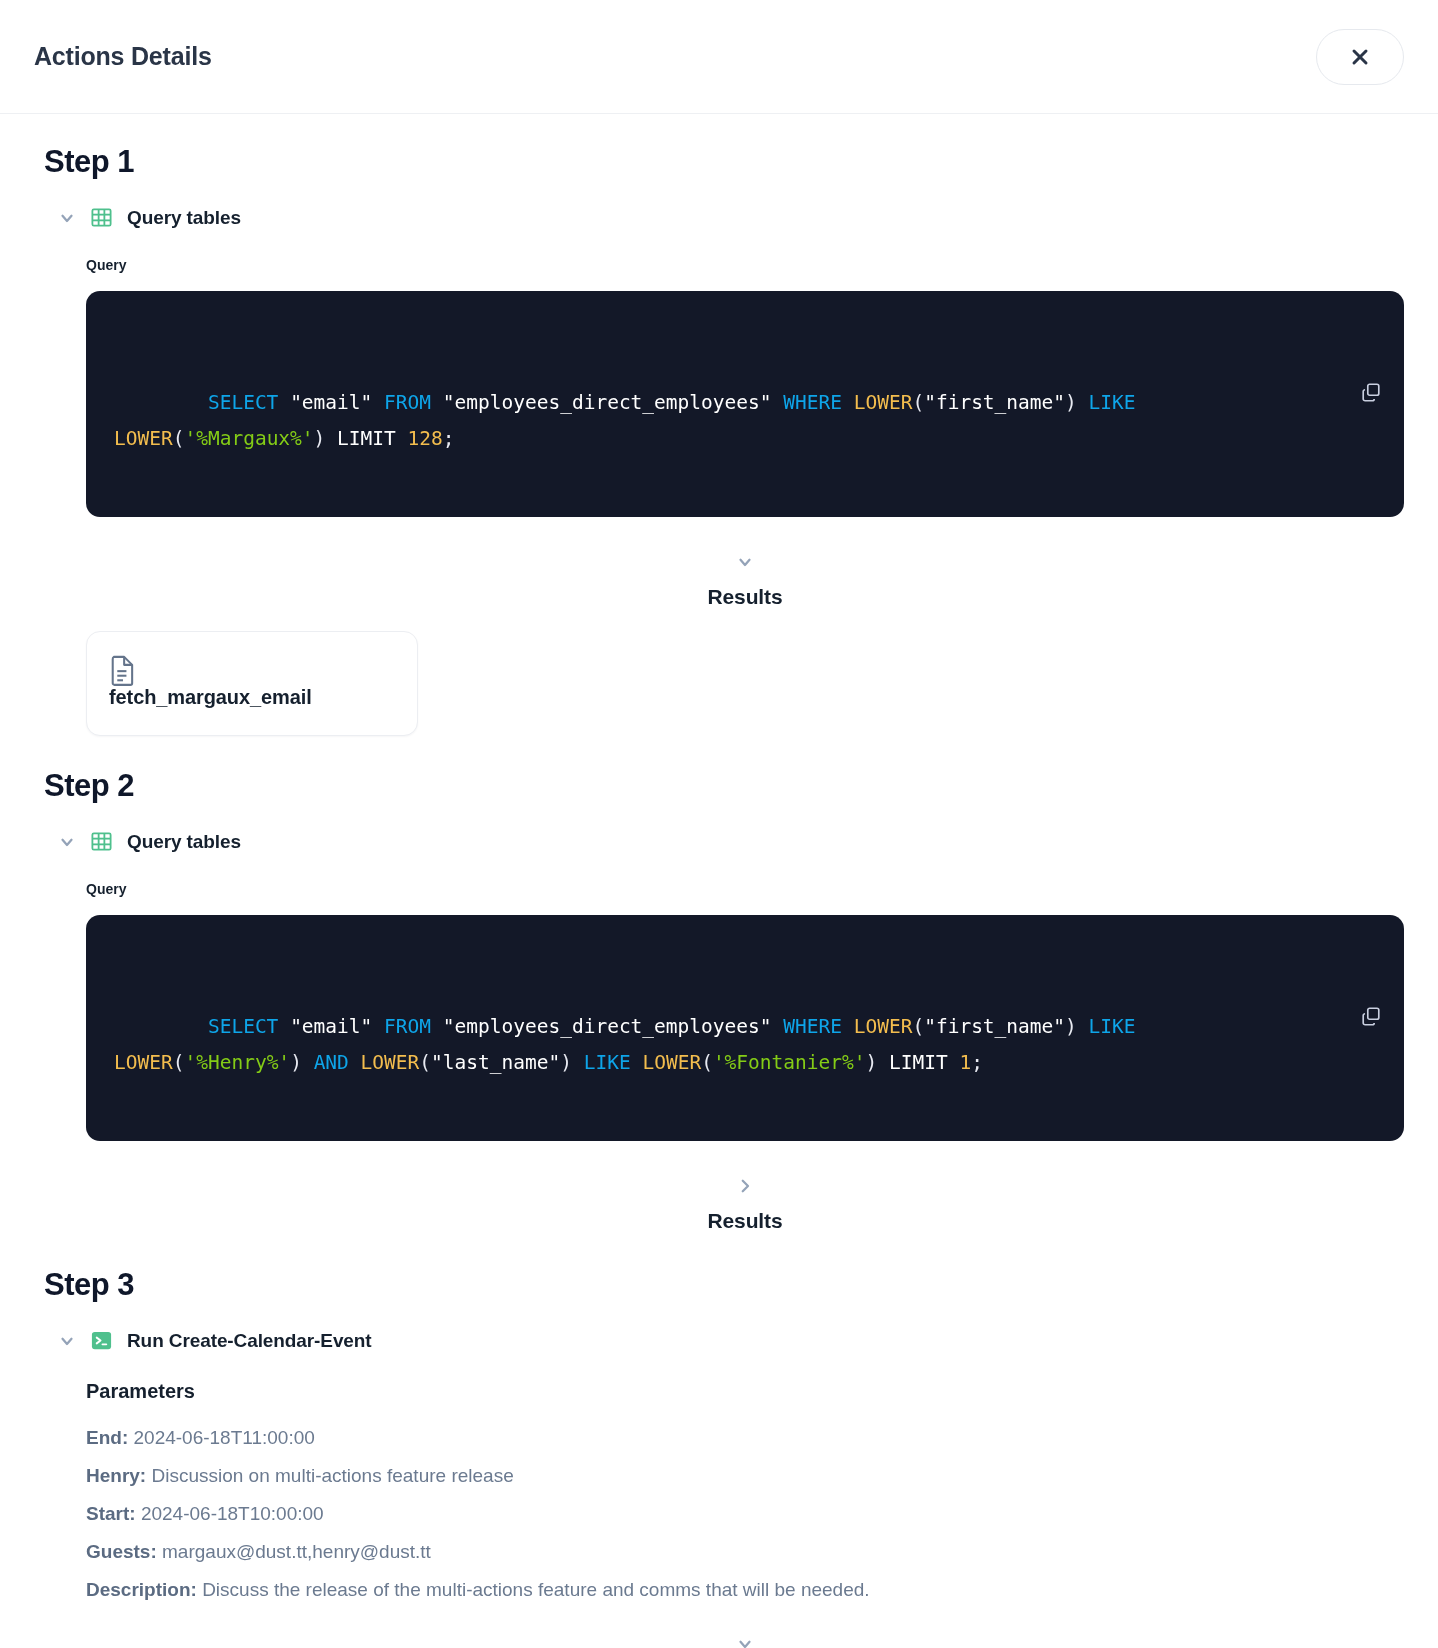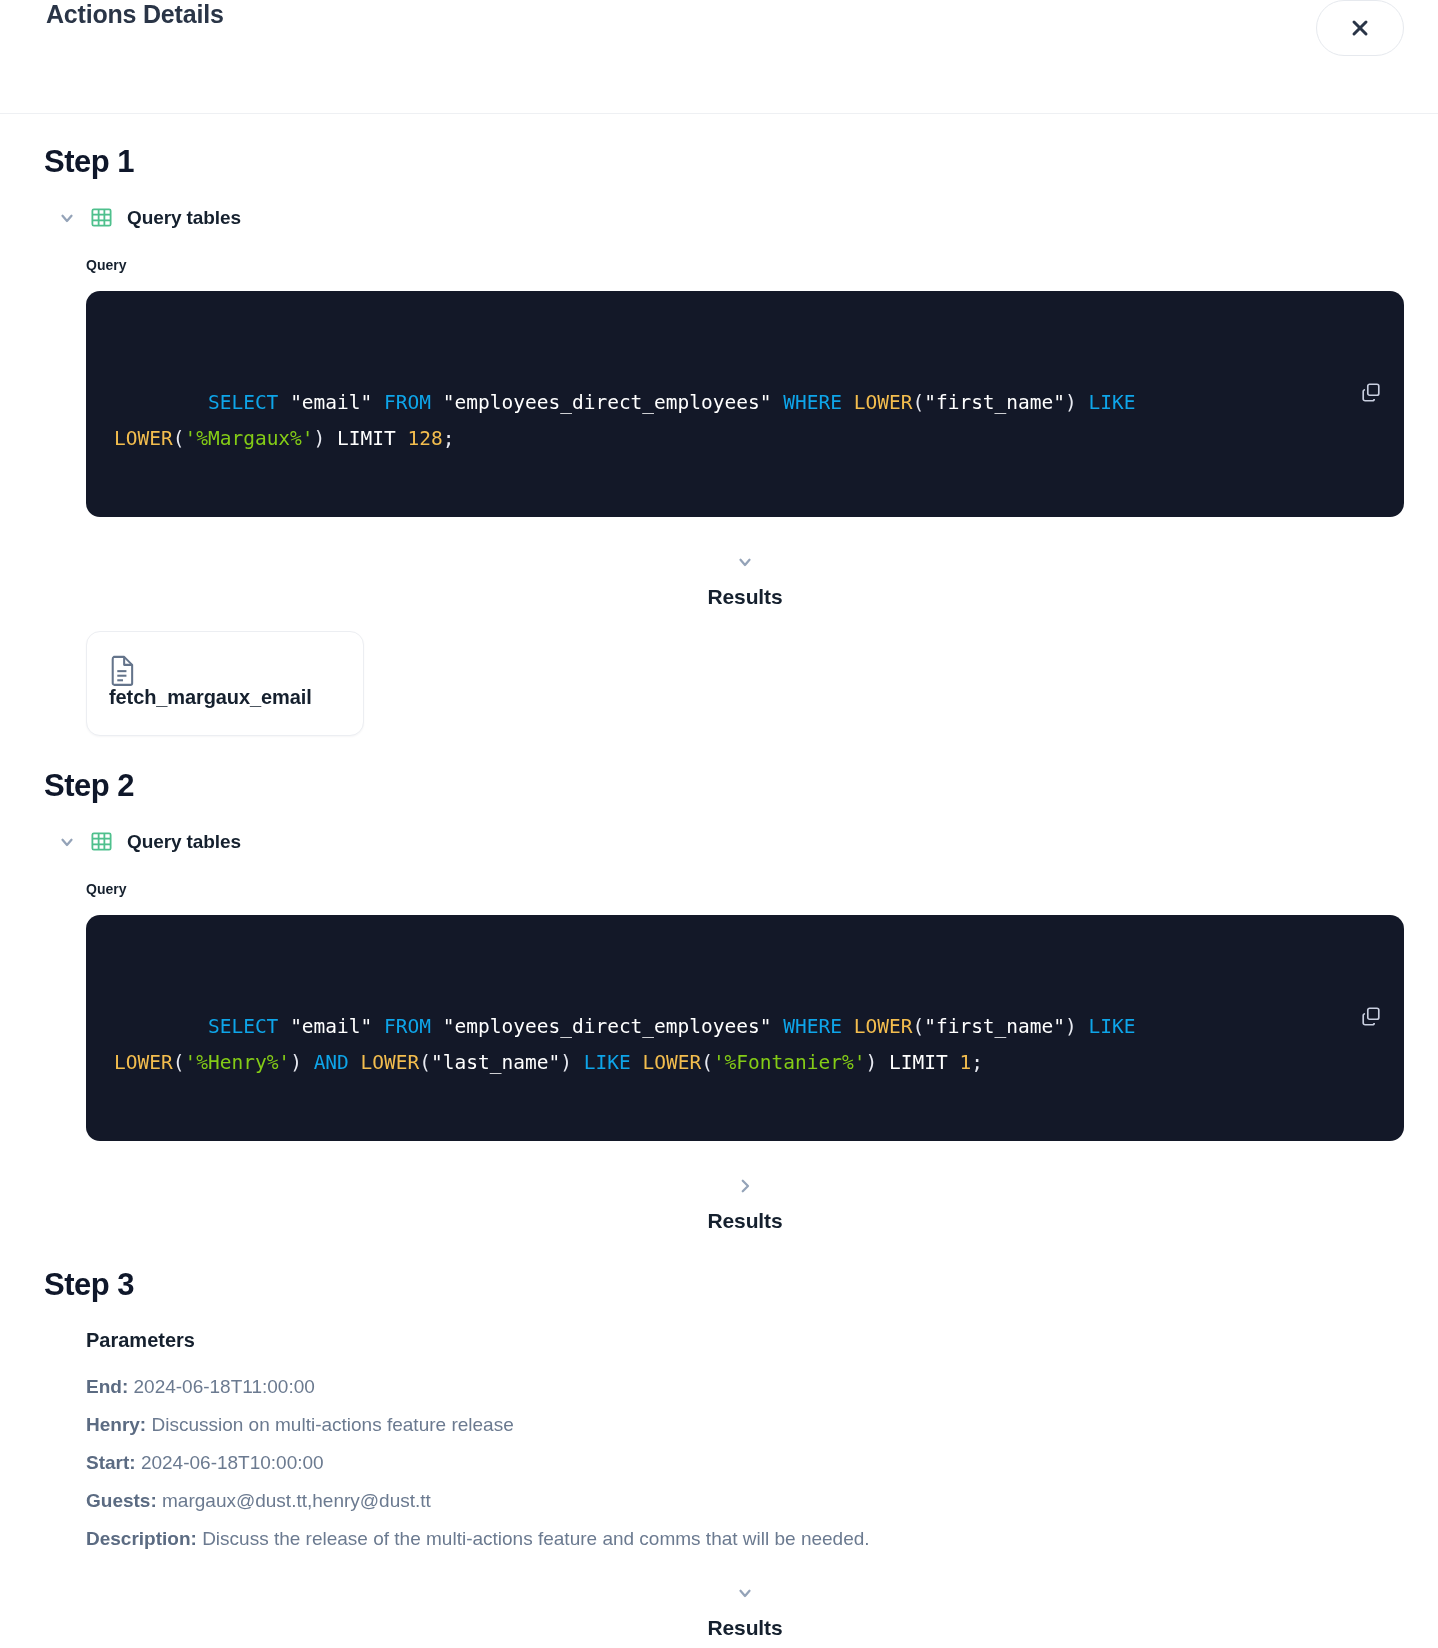--- a/index.html
+++ b/index.html
@@ -13,22 +13,23 @@
     min-height: 1648px;
     font-family: "Liberation Sans", sans-serif;
     color: #111827;
     -webkit-font-smoothing: antialiased;
   }
 
   
   .modal-header {
     height: 114px;
     display: flex;
+    align-items: center;
     justify-content: space-between;
-    padding: 0 34px 0 46px;
+    padding: 0 34px 0 34px;
     border-bottom: 1px solid #eef0f3;
     background: #fff;
   }
   .modal-title {
     font-size: 25px;
     font-weight: 700;
     color: #2a3547;
     letter-spacing: -0.2px;
   }
   .close-btn {
@@ -144,21 +145,21 @@
   }
   .results-label {
     font-size: 21px;
     font-weight: 700;
     color: #15202e;
     letter-spacing: -0.1px;
   }
 
   
   .file-card {
-    width: 278px;
+    width: 332px;
     border: 1px solid #eceef2;
     border-radius: 14px;
     background: #fff;
     padding: 22px 14px 26px 22px;
     box-shadow: 0 1px 2px rgba(16,24,40,0.04);
   }
   .file-icon {
     width: 28px;
     height: 32px;
     color: #64748b;
@@ -307,20 +308,35 @@
             </svg>
         </span>
         <span class="results-label">Results</span>
       </div>
     </div>
   </div>
 
   <div class="step-block">
     <h2 class="step-title step-3-title">Step 3</h2>
 
+    <div class="action-header">
+      <span class="chev">
+        <svg width="18" height="18" viewBox="0 0 24 24" fill="none" stroke="currentColor" stroke-width="3" stroke-linecap="round" stroke-linejoin="round">
+            <polyline points="6 9 12 16 18 9"></polyline>
+          </svg>
+      </span>
+      <span class="action-icon">
+        <svg width="23" height="23" viewBox="0 0 24 24" fill="none">
+          <rect x="2" y="3" width="20" height="18" rx="3" fill="#4fc08d"></rect>
+          <polyline points="7 9 11 12 7 15" fill="none" stroke="#ffffff" stroke-width="2" stroke-linecap="round" stroke-linejoin="round"></polyline>
+          <line x1="13" y1="16" x2="17" y2="16" stroke="#ffffff" stroke-width="2" stroke-linecap="round"></line>
+        </svg>
+      </span>
+      <span class="action-label">Run Create-Calendar-Event</span>
+    </div>
 
     <div class="sub">
       <div class="params-title">Parameters</div>
 
       <div>
         <div class="param-row">
           <span class="param-key">End:</span>
           <span class="param-val">2024-06-18T11:00:00</span>
         </div>
         <div class="param-row">

